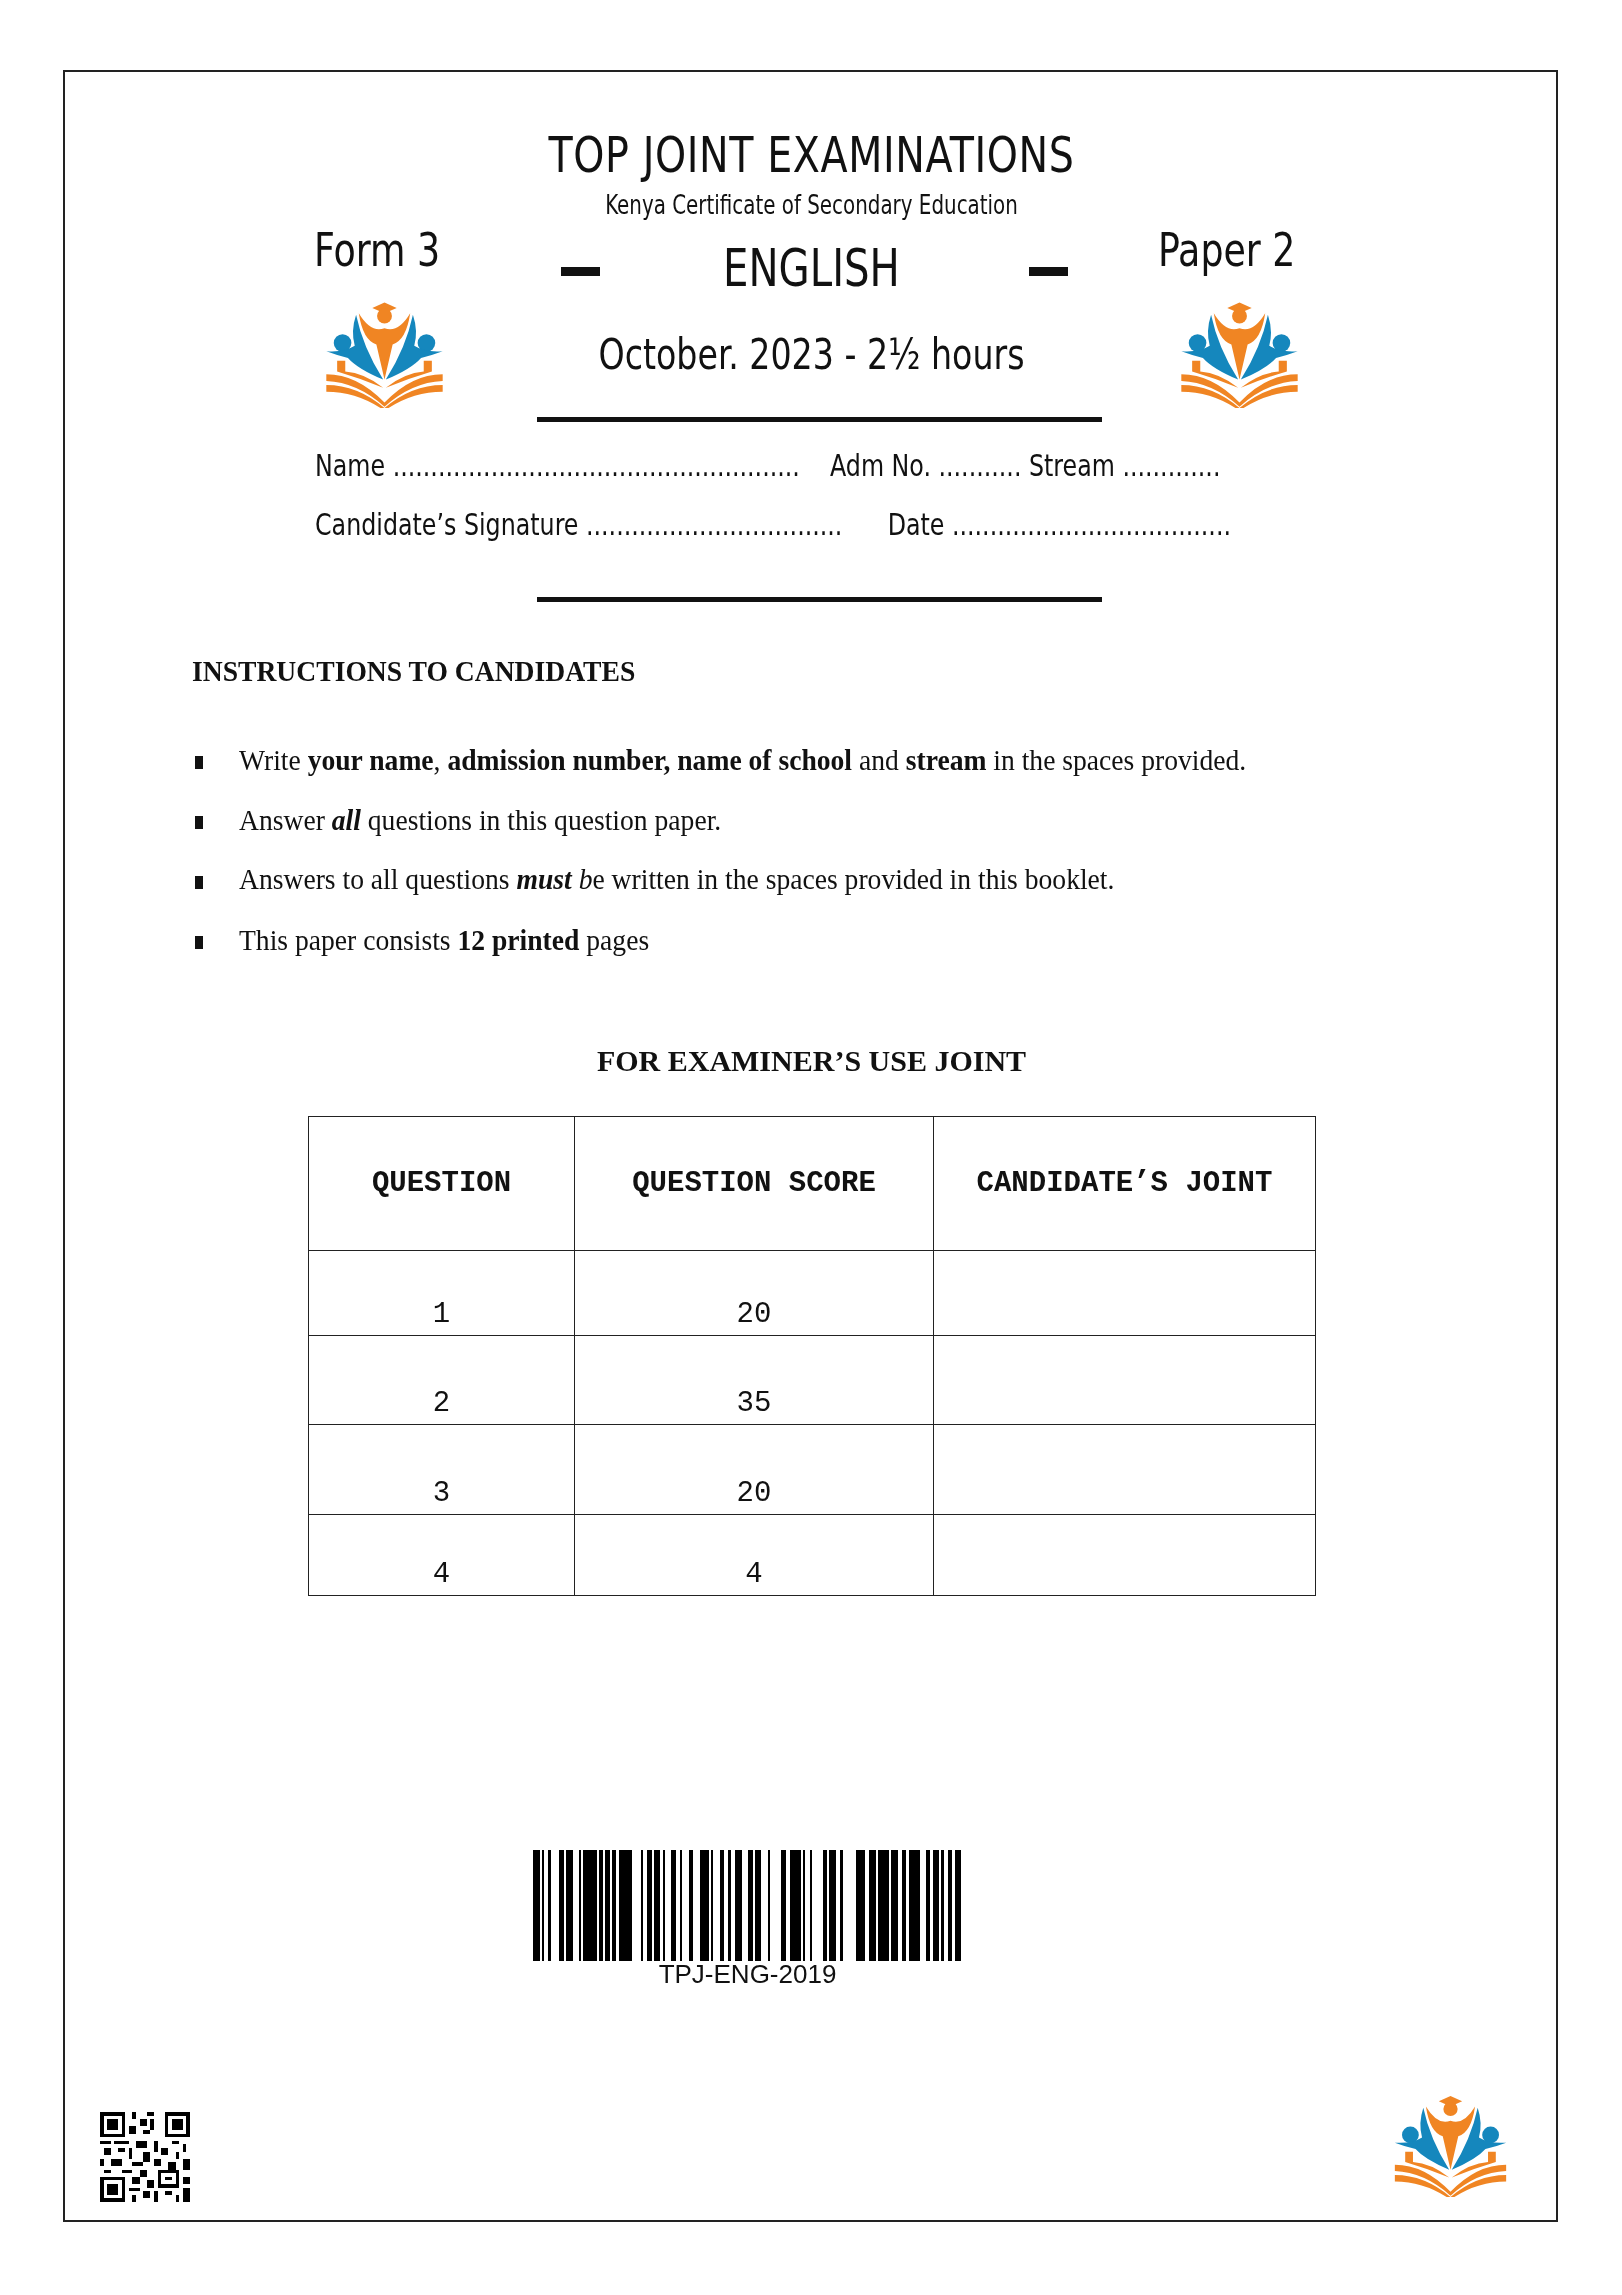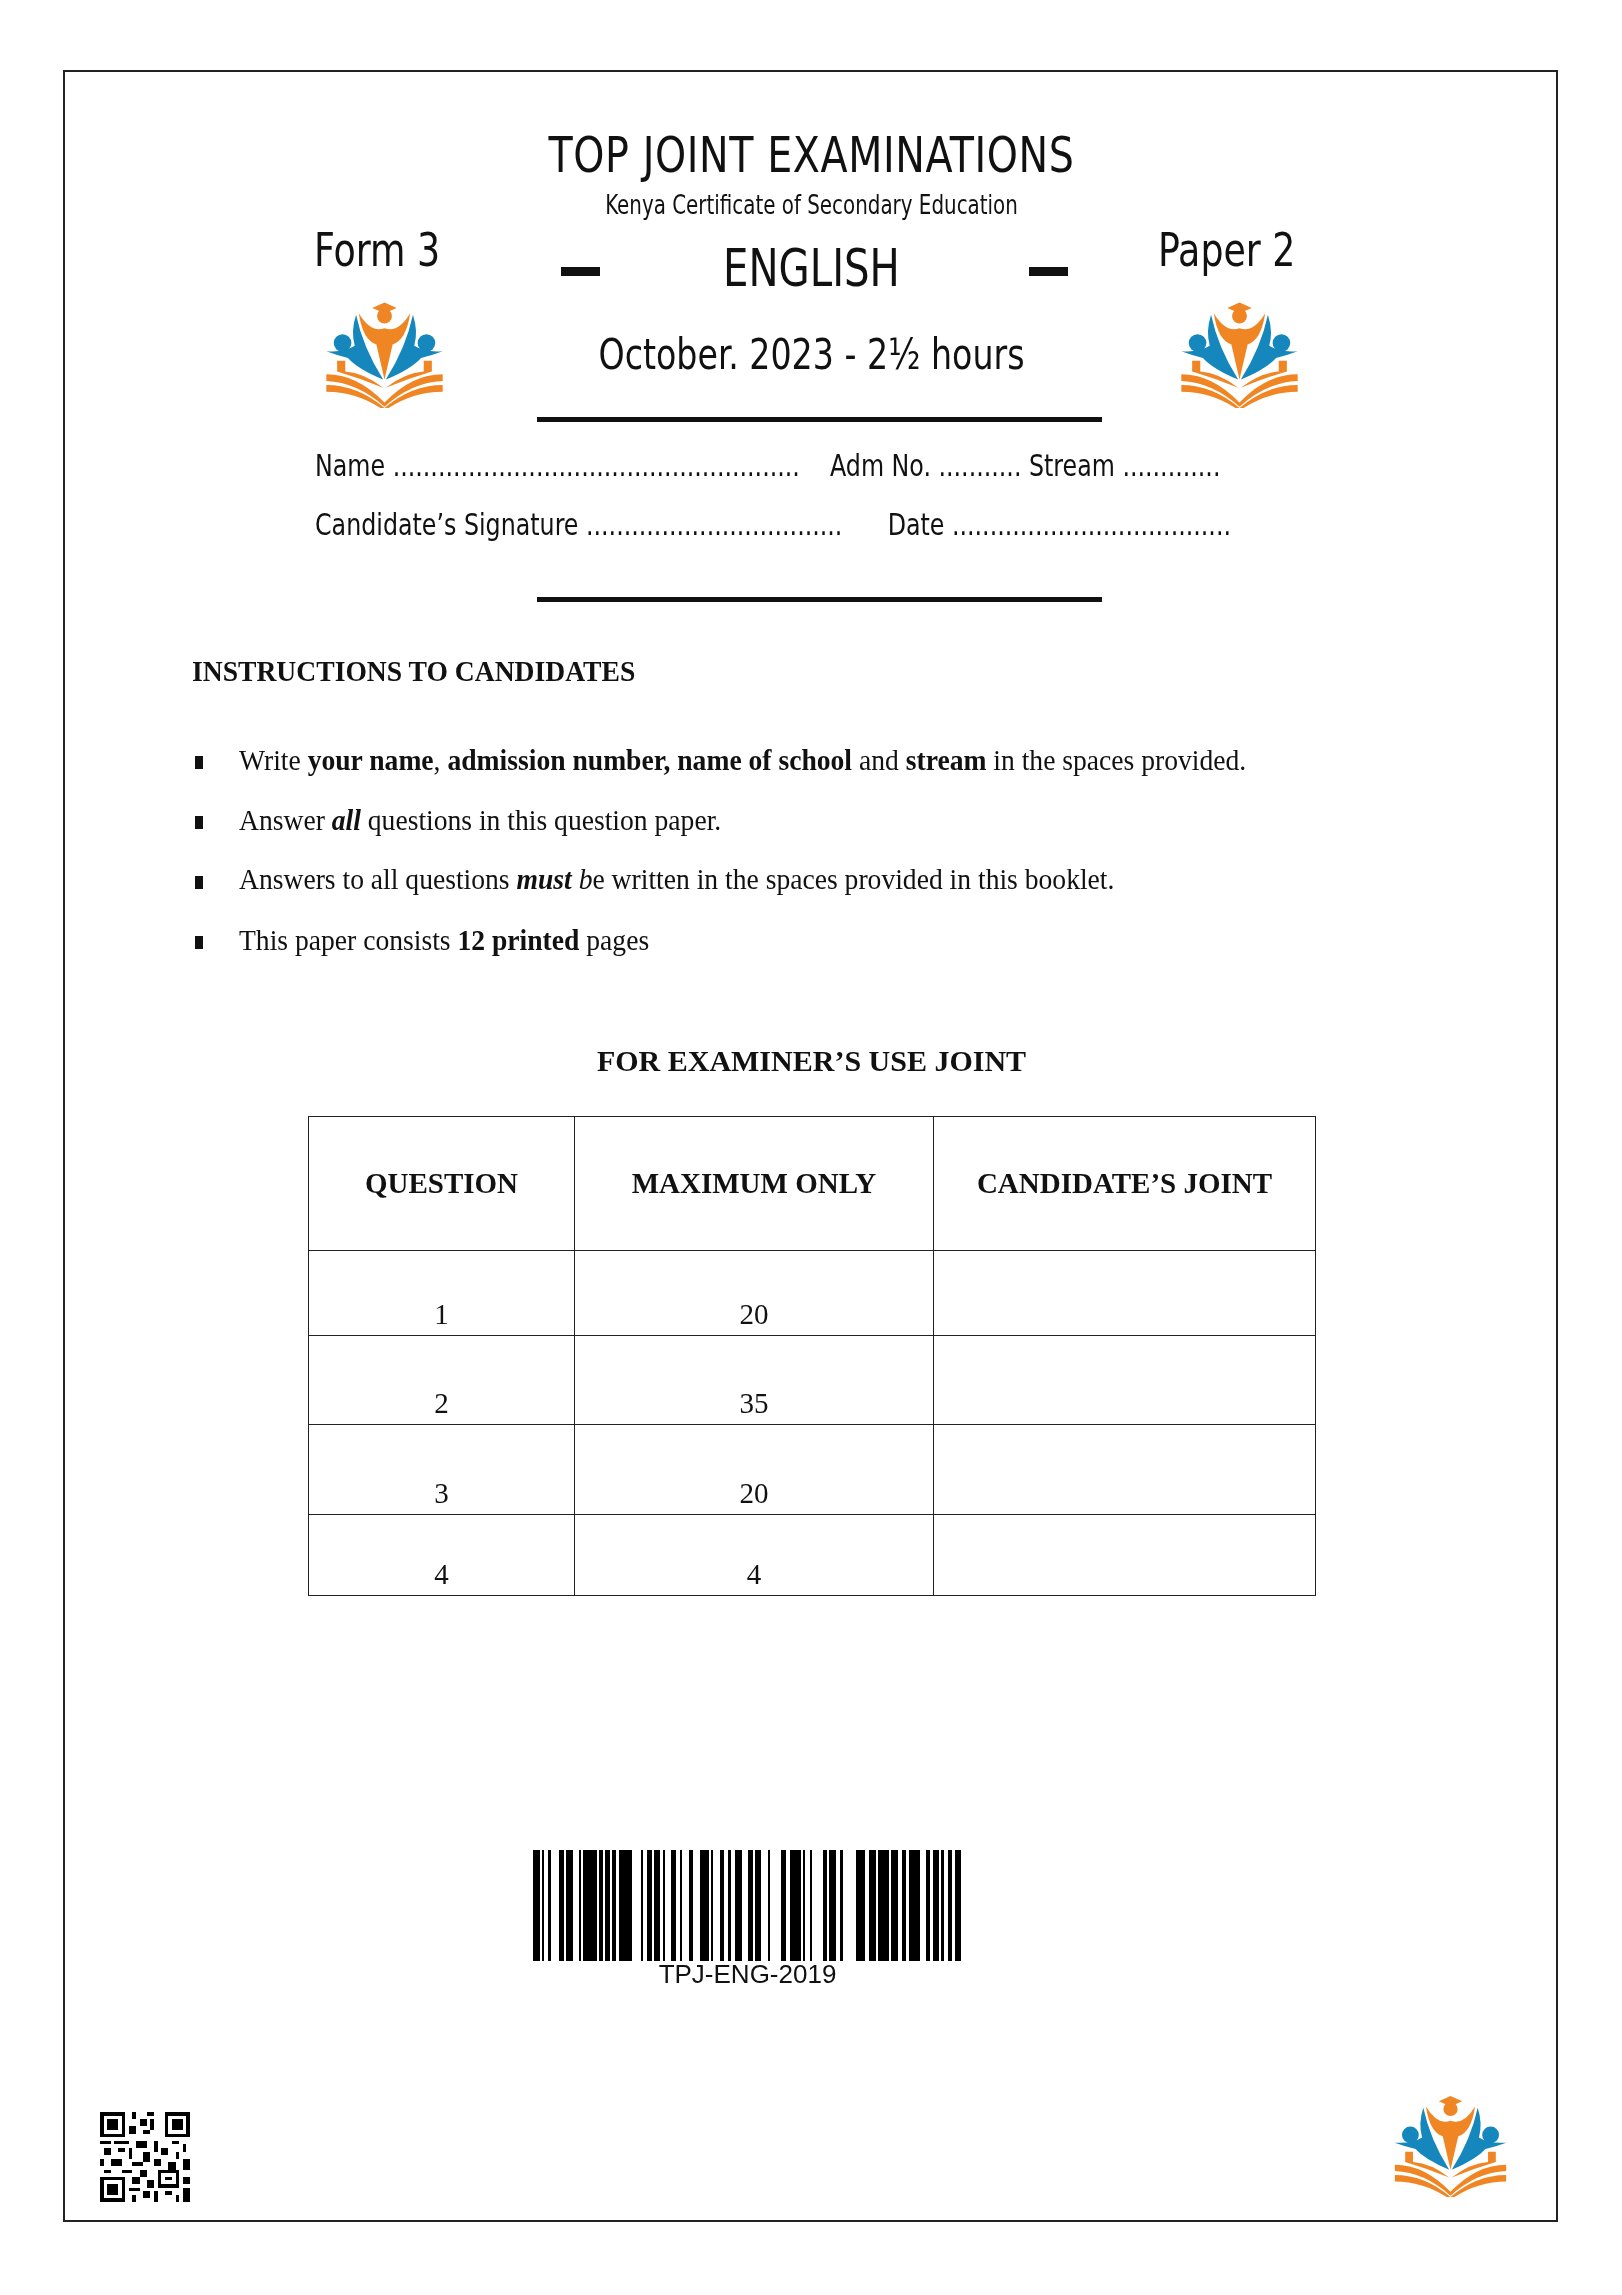--- a/index.html
+++ b/index.html
@@ -15,21 +15,21 @@
   .dash { top:267px; width:39px; height:9.2px; background:#111; }
   .english { left:0; width:1623px; top:238px; text-align:center; font-size:52px; transform:scaleX(0.86); }
   .date { left:0; width:1623px; top:330px; text-align:center; font-size:42px; transform:scaleX(0.88); }
   .rule { height:4.6px; background:#111; left:537px; width:565px; }
   .fieldrow { left:315px; font-size:30px; transform-origin:left; transform:scaleX(0.88); white-space:nowrap; }
   .heading { left:192px; top:654px; font-size:30px; font-weight:bold; transform-origin:left; transform:scaleX(0.92); white-space:nowrap; }
   .bullet { left:195px; width:7.9px; height:13px; background:#111; }
   .btext { left:239px; font-size:30px; transform-origin:left; transform:scaleX(0.92); white-space:nowrap; }
   .examiner { left:0; width:1623px; top:1044px; text-align:center; font-size:30px; font-weight:bold; }
   table.scores { position:absolute; left:308px; top:1116px; width:1008px; border-collapse:collapse; font-family:"Liberation Serif", serif; }
-  table.scores td, table.scores th { border:1.3px solid #222; text-align:center; color:#111; }
+  table.scores td, table.scores th { border:1.3px solid #222; text-align:center; color:#111;font-family:Liberation Mono, monospace; }
   table.scores th { height:131px; font-size:29px; font-weight:bold; }
   table.scores td { font-size:29px; vertical-align:bottom; padding-bottom:3.9px; }
   .barcode { left:533px; top:1850px; width:429px; height:111px; display:flex; }
   .barcode span { display:block; height:100%; background:#000; }
   .barcode-label { left:533px; width:429px; top:1959px; text-align:center; font-family:"Liberation Sans", sans-serif; font-size:26px; color:#111; }
   .qr { left:100px; top:2112px; width:90px; height:90px; }
   .logo svg { width:100%; height:100%; }
 </style>
 </head>
 <body>
@@ -108,21 +108,21 @@
 
 <table class="scores">
   <colgroup>
       <col style="width:266px">
       <col style="width:359px">
       <col style="width:382px">
     </colgroup>
   <thead>
     <tr>
       <th>QUESTION</th>
-      <th>MAXIMUM ONLY</th>
+      <th>QUESTION SCORE</th>
       <th>CANDIDATE’S JOINT</th>
     </tr>
   </thead>
   <tbody>
     <tr style="height:85px">
       <td>1</td>
       <td>20</td>
       <td></td>
     </tr>
     <tr style="height:89px">

